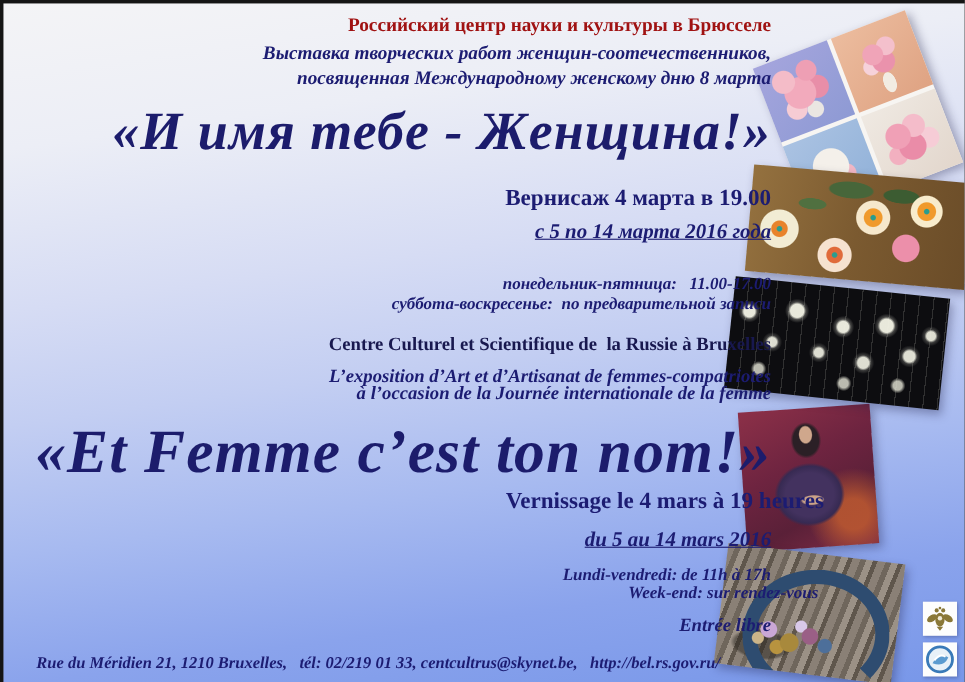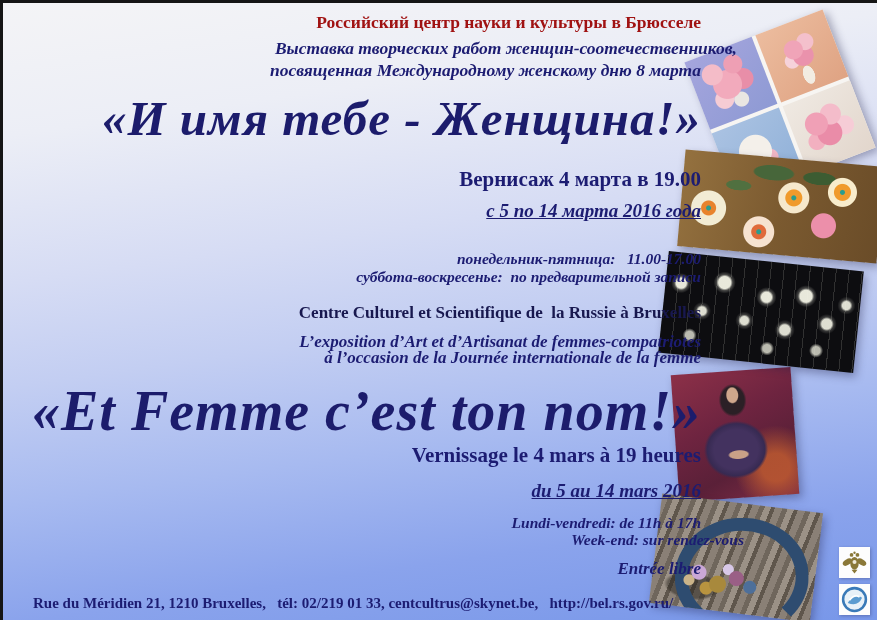--- a/index.html
+++ b/index.html
@@ -119,46 +119,46 @@
     display:flex; align-items:center; justify-content:center; box-shadow:1px 1px 3px rgba(30,30,70,.3);}
   .logo-eagle{left:836px; top:544px;}
   .logo-round{left:836px; top:581px;}
 </style>
 </head>
 <body>
 
 <div class="poster">
 
   <div class="ln b red" style="top:9px; font-size:17.5px;">Российский центр науки и культуры в Брюсселе</div>
-  <div class="ln b i" style="top:35px; font-size:17.5px;padding-left:36px;">Выставка творческих работ женщин-соотечественников,</div>
+  <div class="ln b i" style="top:35px; font-size:17.5px;">Выставка творческих работ женщин-соотечественников,</div>
   <div class="ln b i" style="top:57px; font-size:17.5px;">посвященная Международному женскому дню 8 марта</div>
 
   <div class="ln b i script" style="top:88px; font-size:49px;">«И имя тебе - Женщина!»</div>
 
   <div class="ln b" style="top:164px; font-size:21px;">Вернисаж 4 марта в 19.00</div>
   <div class="ln b i u" style="top:197px; font-size:19px;">с 5 по 14 марта 2016 года</div>
 
   <div class="ln b i" style="top:247px; font-size:15.5px;">понедельник-пятница:   11.00-17.00</div>
   <div class="ln b i" style="top:265px; font-size:15.5px;">суббота-воскресенье:  по предварительной записи</div>
 
   <div class="ln b" style="top:300px; font-size:17px; color:#18184f;">Centre Culturel et Scientifique de  la Russie à Bruxelles</div>
   <div class="ln b i" style="top:329px; font-size:17px;">L’exposition d’Art et d’Artisanat de femmes-compatriotes</div>
   <div class="ln b i" style="top:345px; font-size:17px;">à l’occasion de la Journée internationale de la femme</div>
 
   <div class="ln b i script" style="top:376px; font-size:56px;">«Et Femme c’est ton nom!»</div>
 
-  <div class="ln b" style="top:440px; font-size:21px;">Vernissage le 4 mars à 19 heures</div>
+  <div class="ln b" style="top:440px; font-size:21px;padding-left:48px;">Vernissage le 4 mars à 19 heures</div>
   <div class="ln b i u" style="top:477px; font-size:19px;">du 5 au 14 mars 2016</div>
 
   <div class="ln b i" style="top:511px; font-size:15.5px;">Lundi-vendredi: de 11h à 17h</div>
   <div class="ln b i" style="top:528px; font-size:15.5px;margin-left:43px;">Week-end: sur rendez-vous</div>
 
   <div class="ln b i" style="top:556px; font-size:17px;">Entrée libre</div>
 
-  <div class="ln b" style="top:592px; left:30px; width:680px; text-align:left; font-size:15px;">Rue du Méridien 21, 1210 Bruxelles,   tél: 02/219 01 33, centcultrus@skynet.be,   http://bel.rs.gov.ru/</div>
+  <div class="ln b" style="top:592px; left:30px; width:680px; text-align:left; font-size:15px;font-style:italic;">Rue du Méridien 21, 1210 Bruxelles,   tél: 02/219 01 33, centcultrus@skynet.be,   http://bel.rs.gov.ru/</div>
 
   <div class="photo collage" title="Collage of four pink rose bouquets">
     <div class="tile t1"></div>
     <div class="tile t2"></div>
     <div class="tile t3"></div>
     <div class="tile t4"></div>
   </div>
 
   <div class="photo daffodils" title="Handmade daffodil flowers on a wooden table"></div>
 

